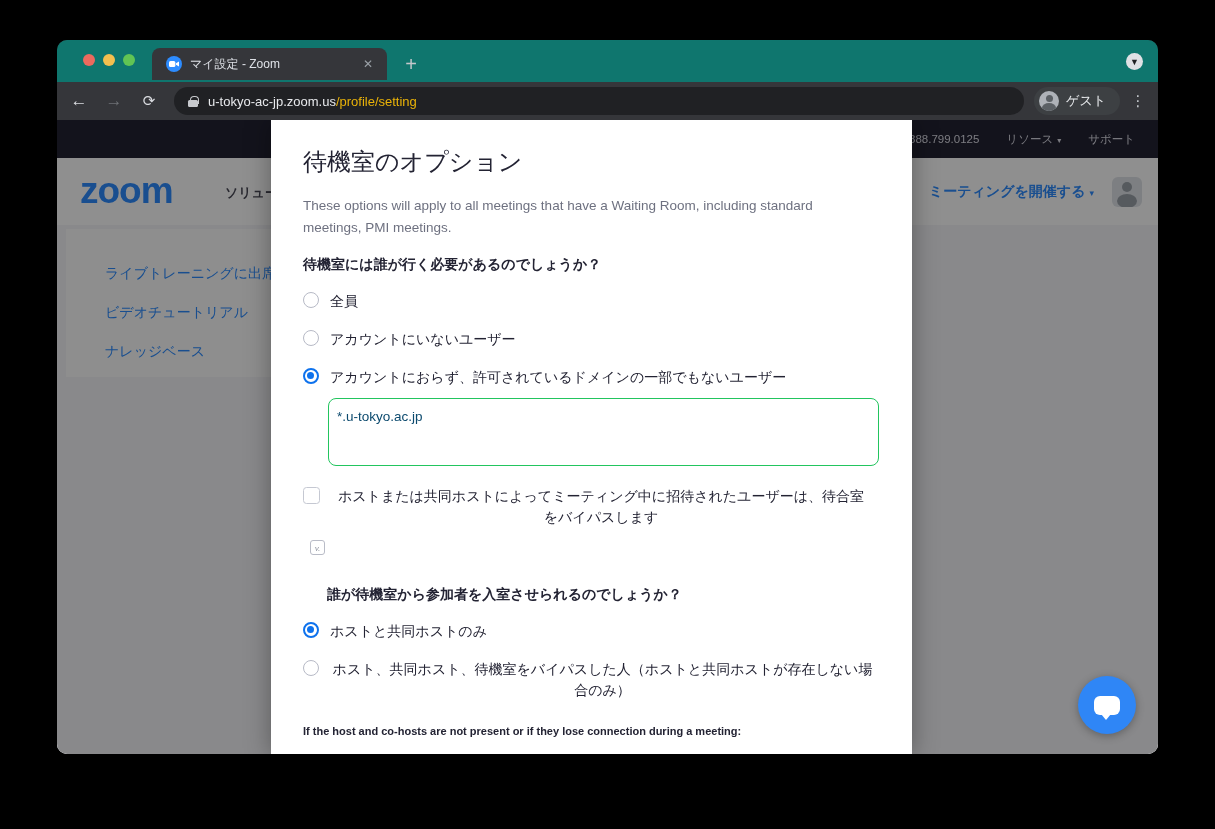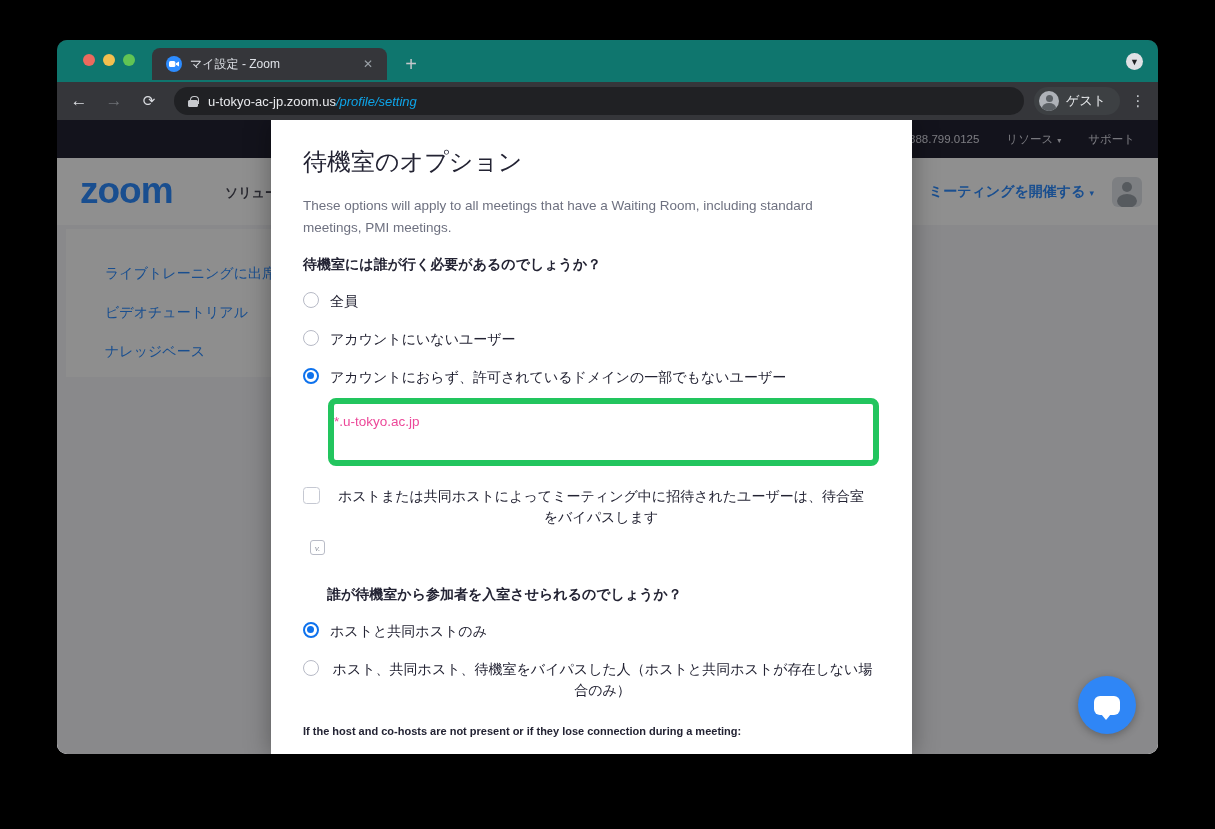--- a/index.html
+++ b/index.html
@@ -25,21 +25,21 @@
   
   .toolbar { position:relative; height:38px; background:#35363a; display:flex; align-items:center; }
   .navbtn { width:26px; height:26px; display:flex; align-items:center; justify-content:center; font-size:17px; color:#dadce0; margin-left:9px; border-radius:50%; }
   .navbtn.disabled { color:#6e7175; }
   .navbtn.reload { font-size:15px; }
   .urlbar { height:28px; flex:1; margin-left:12px; margin-right:10px; background:#202124; border-radius:14px; display:flex; align-items:center; padding:0 14px; max-width:855px; }
   .lock { position:relative; width:10px; height:11px; margin-right:10px; flex:none; }
   .lock:before { content:""; position:absolute; left:1.5px; top:0; width:7px; height:7px; border:1.5px solid #c8cace; border-bottom:none; border-radius:4px 4px 0 0; }
   .lock:after { content:""; position:absolute; left:0; top:4px; width:10px; height:7px; background:#c8cace; border-radius:1.5px; }
   .url-domain { color:#e8eaed; font-size:13px; }
-  .url-path { color:#0ea5e9; font-size:13px;font-style:italic; }
+  .url-path { color:#eab308; font-size:13px; }
   .guest-pill { display:flex; align-items:center; gap:7px; background:#3d4043; border-radius:14px; height:28px; padding:0 14px 0 5px; margin-right:6px; }
   .guest-avatar { width:20px; height:20px; border-radius:50%; background:#aeb2b8; position:relative; overflow:hidden; }
   .guest-avatar:before { content:""; position:absolute; left:6.5px; top:3.5px; width:7px; height:7px; border-radius:50%; background:#5b6065; }
   .guest-avatar:after { content:""; position:absolute; left:3px; top:11.5px; width:14px; height:10px; border-radius:50%; background:#5b6065; }
   .guest-label { color:#e8eaed; font-size:13px; }
   .kebab { width:24px; height:24px; margin-right:8px; color:#c3c7cb; font-size:15px; display:flex; align-items:center; justify-content:center; }
 
   
   .viewport { position:relative; height:636px; background:#fff; overflow:hidden; }
 
@@ -69,21 +69,21 @@
   .modal { position:absolute; left:214px; top:0; width:641px; height:636px; background:#fff; box-shadow:0 0 24px rgba(0,0,0,0.35); padding:26px 32px 0 32px; overflow:hidden; }
   .modal-title { font-size:24px; color:#232333; font-weight:normal; }
   .modal-desc { margin-top:17px; font-size:13.5px; line-height:22px; color:#6e7180; width:545px; }
   .q-label { margin-top:17px; font-size:14px; font-weight:bold; color:#232333; }
   .opt-row { display:flex; align-items:flex-start; margin-top:17px; }
   .radio { width:16px; height:16px; border-radius:50%; border:1.5px solid #b7bac6; flex:none; margin-top:1px; position:relative; background:#fff; }
   .radio.selected { border:2.5px solid #0e72ed; }
   .radio.selected:after { content:""; position:absolute; left:2px; top:2px; width:7px; height:7px; border-radius:50%; background:#0e72ed; }
   .checkbox { width:17px; height:17px; border-radius:3.5px; border:1.5px solid #c5c8d2; flex:none; margin-top:1px; background:#fff; }
   .opt-label { margin-left:11px; font-size:14px; line-height:21px; color:#232333;text-align:center; }
-  .domains-box { margin-left:25px; margin-top:10px; width:551px; height:68px; border:6px solid #22c55e; border-radius:8px; padding:10px 0; font-size:13.5px; color:#ec4899; }
+  .domains-box { margin-left:25px; margin-top:10px; width:551px; height:68px; border:1px solid #22c55e; border-radius:8px; padding:10px 8px; font-size:13.5px; color:#0c4a6e; }
   .bypass-row { margin-top:20px; }
   .bypass-row .opt-label { width:540px; }
   .broken-icon { margin-left:7px; margin-top:12px; width:15px; height:15px; border:1px solid #b9bcc7; border-radius:3px; color:#8a8f9b; font-size:9px; font-style:italic; font-family:"Liberation Serif",serif; display:flex; align-items:center; justify-content:center; }
   .q2 { margin-top:31px;padding-left:24px; }
   .q3 { margin-top:24px; font-size:11px; }
   .opt-label.two-line { width:545px; }
   .en-label { font-size:13.5px; }
 
   
   .chat-btn { position:absolute; left:1021px; top:556px; width:58px; height:58px; border-radius:50%; background:#2f86f6; display:flex; align-items:center; justify-content:center; box-shadow:0 2px 8px rgba(0,0,0,0.3); }

